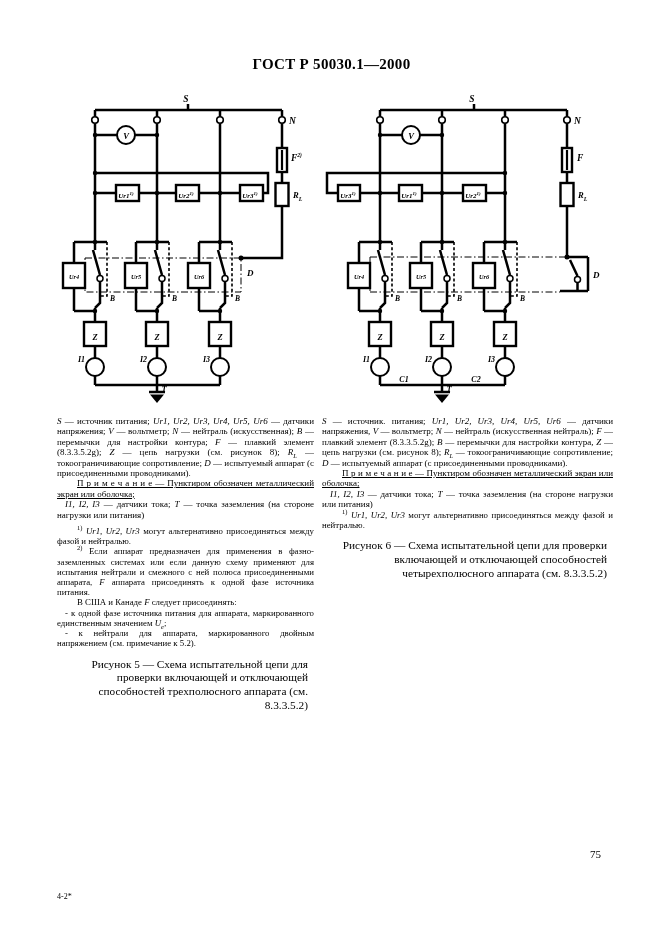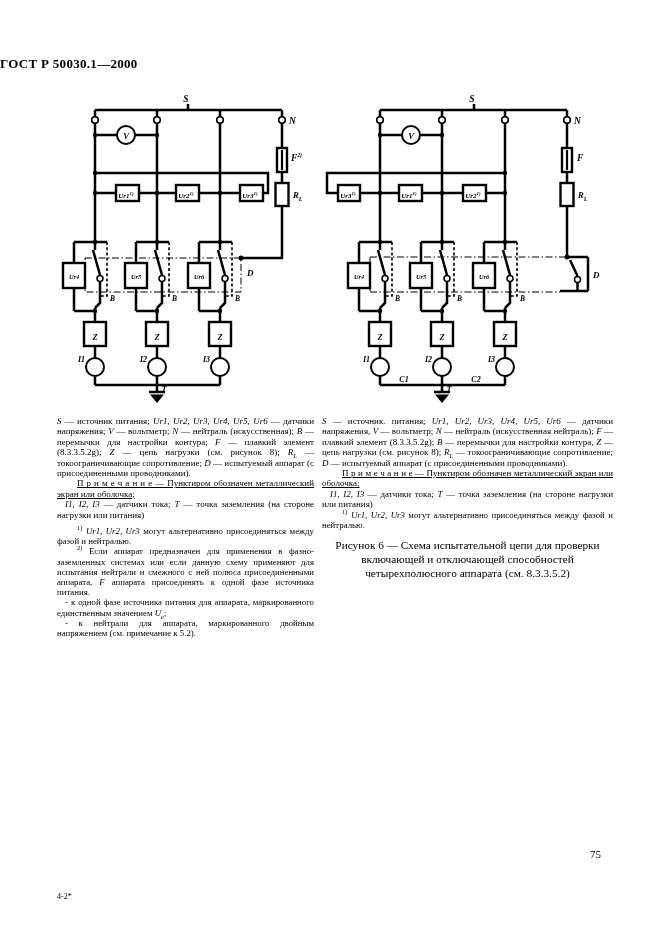--- a/index.html
+++ b/index.html
@@ -1,34 +1,34 @@
 <!DOCTYPE html>
 <html><head>
 <meta charset="utf-8">
 <style>
   html,body{margin:0;padding:0;background:#e8e8e8;}
   #page{position:relative;width:661px;height:936px;background:#ffffff;overflow:hidden;
         font-family:"Liberation Serif","DejaVu Serif",serif;color:#000;}
   .abs{position:absolute;}
-  #doc-header{top:56px;left:0;width:601px;text-align:left;font-size:13px;font-weight:bold;letter-spacing:.3px;}
+  #doc-header{top:56px;left:0;width:601px;text-align:center;font-size:15px;font-weight:bold;letter-spacing:.3px;padding-left:31px;}
   #diagrams{top:0;left:0;}
   svg text{font-family:"Liberation Serif","DejaVu Serif",serif;font-weight:bold;font-style:italic;fill:#000;}
   .col{position:absolute;text-align:justify;font-size:9px;line-height:10.4px;}
   #col-left{left:57px;top:416px;width:257px;}
   #col-right{left:322px;top:416px;width:291px;}
   .col p{margin:0;}
   .note-p{text-indent:20px;text-decoration:underline;}
   .fn{font-size:8.8px;line-height:10.2px;}
   .fn-first{margin-top:6px !important;}
   .indent{text-indent:20px;}
   .small-ind{text-indent:8px;}
   .it{font-style:italic;}
   sup{font-size:6.5px;line-height:0;}
   sub{font-size:6.5px;line-height:0;}
-  .caption{text-align:center;font-size:11.3px;line-height:13.8px;margin-top:9px !important;padding:0 6px;}
+  .caption{text-align:right;font-size:11.3px;line-height:13.8px;margin-top:9px !important;padding:0 6px;}
   #footer-sig{left:57px;top:853px;font-size:8px;margin-top:39px;}
   #page-num{left:0;top:848px;width:601px;text-align:right;font-size:11px;}
   .wire{stroke:#000;stroke-width:2.2;fill:none;}
   .wire-heavy{stroke:#000;stroke-width:2.5;fill:none;}
   .jumper{stroke:#000;stroke-width:1.6;fill:none;stroke-dasharray:3 2.2;}
   .dashdot{stroke:#000;stroke-width:1;fill:none;stroke-dasharray:7 2.5 1.5 2.5;}
   .boxx{stroke:#000;stroke-width:2.4;fill:#fff;}
   .termc{stroke:#000;stroke-width:1.6;fill:#fff;}
   .meterc{stroke:#000;stroke-width:2;fill:#fff;}
   .contactc{stroke:#000;stroke-width:1.5;fill:#fff;}
@@ -242,22 +242,24 @@
       <text x="446.5" y="391.5" font-size="8.5">T</text>
     </g>
   </svg>
 
   <div class="col" id="col-left">
     <p><span class="it">S</span><span> — источник питания; </span><span class="it">Ur1, Ur2, Ur3, Ur4, Ur5, Ur6</span><span> — датчики напряжения; </span><span class="it">V</span><span> — вольтметр; </span><span class="it">N</span><span> — нейтраль (искусственная); </span><span class="it">B</span><span> — перемычки для настройки контура; </span><span class="it">F</span><span> — плавкий элемент (8.3.3.5.2g); </span><span class="it">Z</span><span> — цепь нагрузки (см. рисунок 8); </span><span class="it">R</span><sub class="it">L</sub><span> — токоограничивающие сопротивление; </span><span class="it">D</span><span> — испытуемый аппарат (с присоединенными проводниками).</span></p>
     <p class="note-p"><span>П р и м е ч а н и е — Пунктиром обозначен металлический экран или оболочка;</span></p>
     <p class="small-ind"><span class="it">I1, I2, I3</span><span> — датчики тока; </span><span class="it">T</span><span> — точка заземления (на стороне нагрузки или питания)</span></p>
     <p class="fn fn-first indent"><sup>1)</sup><span> </span><span class="it">Ur1, Ur2, Ur3</span><span> могут альтернативно присоединяться между фазой и нейтралью.</span></p>
     <p class="fn indent"><sup>2)</sup><span> Если аппарат предназначен для применения в фазно-заземленных системах или если данную схему применяют для испытания нейтрали и смежного с ней полюса присоединенными аппарата, </span><span class="it">F</span><span> аппарата присоединять к одной фазе источника питания.</span></p>
+    <p class="fn indent"><span>В США и Канаде </span><span class="it">F</span><span> следует присоединять:</span></p>
     <p class="fn small-ind"><span>- к одной фазе источника питания для аппарата, маркированного единственным значением </span><span class="it">U</span><sub class="it">e</sub><span>;</span></p>
     <p class="fn small-ind"><span>- к нейтрали для аппарата, маркированного двойным напряжением (см. примечание к 5.2).</span></p>
+    <p class="caption">Рисунок 5 — Схема испытательной цепи для проверки включающей и отключающей способностей трехполюсного аппарата (см. 8.3.3.5.2)</p>
   </div>
 
   <div class="col" id="col-right">
     <p><span class="it">S</span><span> — источник. питания; </span><span class="it">Ur1, Ur2, Ur3, Ur4, Ur5, Ur6</span><span> — датчики напряжения, </span><span class="it">V</span><span> — вольтметр; </span><span class="it">N</span><span> — нейтраль (искусственная нейтраль); </span><span class="it">F</span><span> — плавкий элемент (8.3.3.5.2g); </span><span class="it">B</span><span> — перемычки для настройки контура, </span><span class="it">Z</span><span> — цепь нагрузки (см. рисунок 8); </span><span class="it">R</span><sub class="it">L</sub><span> — токоограничивающие сопротивление; </span><span class="it">D</span><span> — испытуемый аппарат (с присоединенными проводниками).</span></p>
     <p class="note-p"><span>П р и м е ч а н и е — Пунктиром обозначен металлический экран или оболочка;</span></p>
     <p class="small-ind"><span class="it">I1, I2, I3</span><span> — датчики тока; </span><span class="it">T</span><span> — точка заземления (на стороне нагрузки или питания)</span></p>
     <p class="fn indent"><sup>1)</sup><span> </span><span class="it">Ur1, Ur2, Ur3</span><span> могут альтернативно присоединяться между фазой и нейтралью.</span></p>
     <p class="caption">Рисунок 6 — Схема испытательной цепи для проверки включающей и отключающей способностей четырехполюсного аппарата (см. 8.3.3.5.2)</p>
   </div>
 

